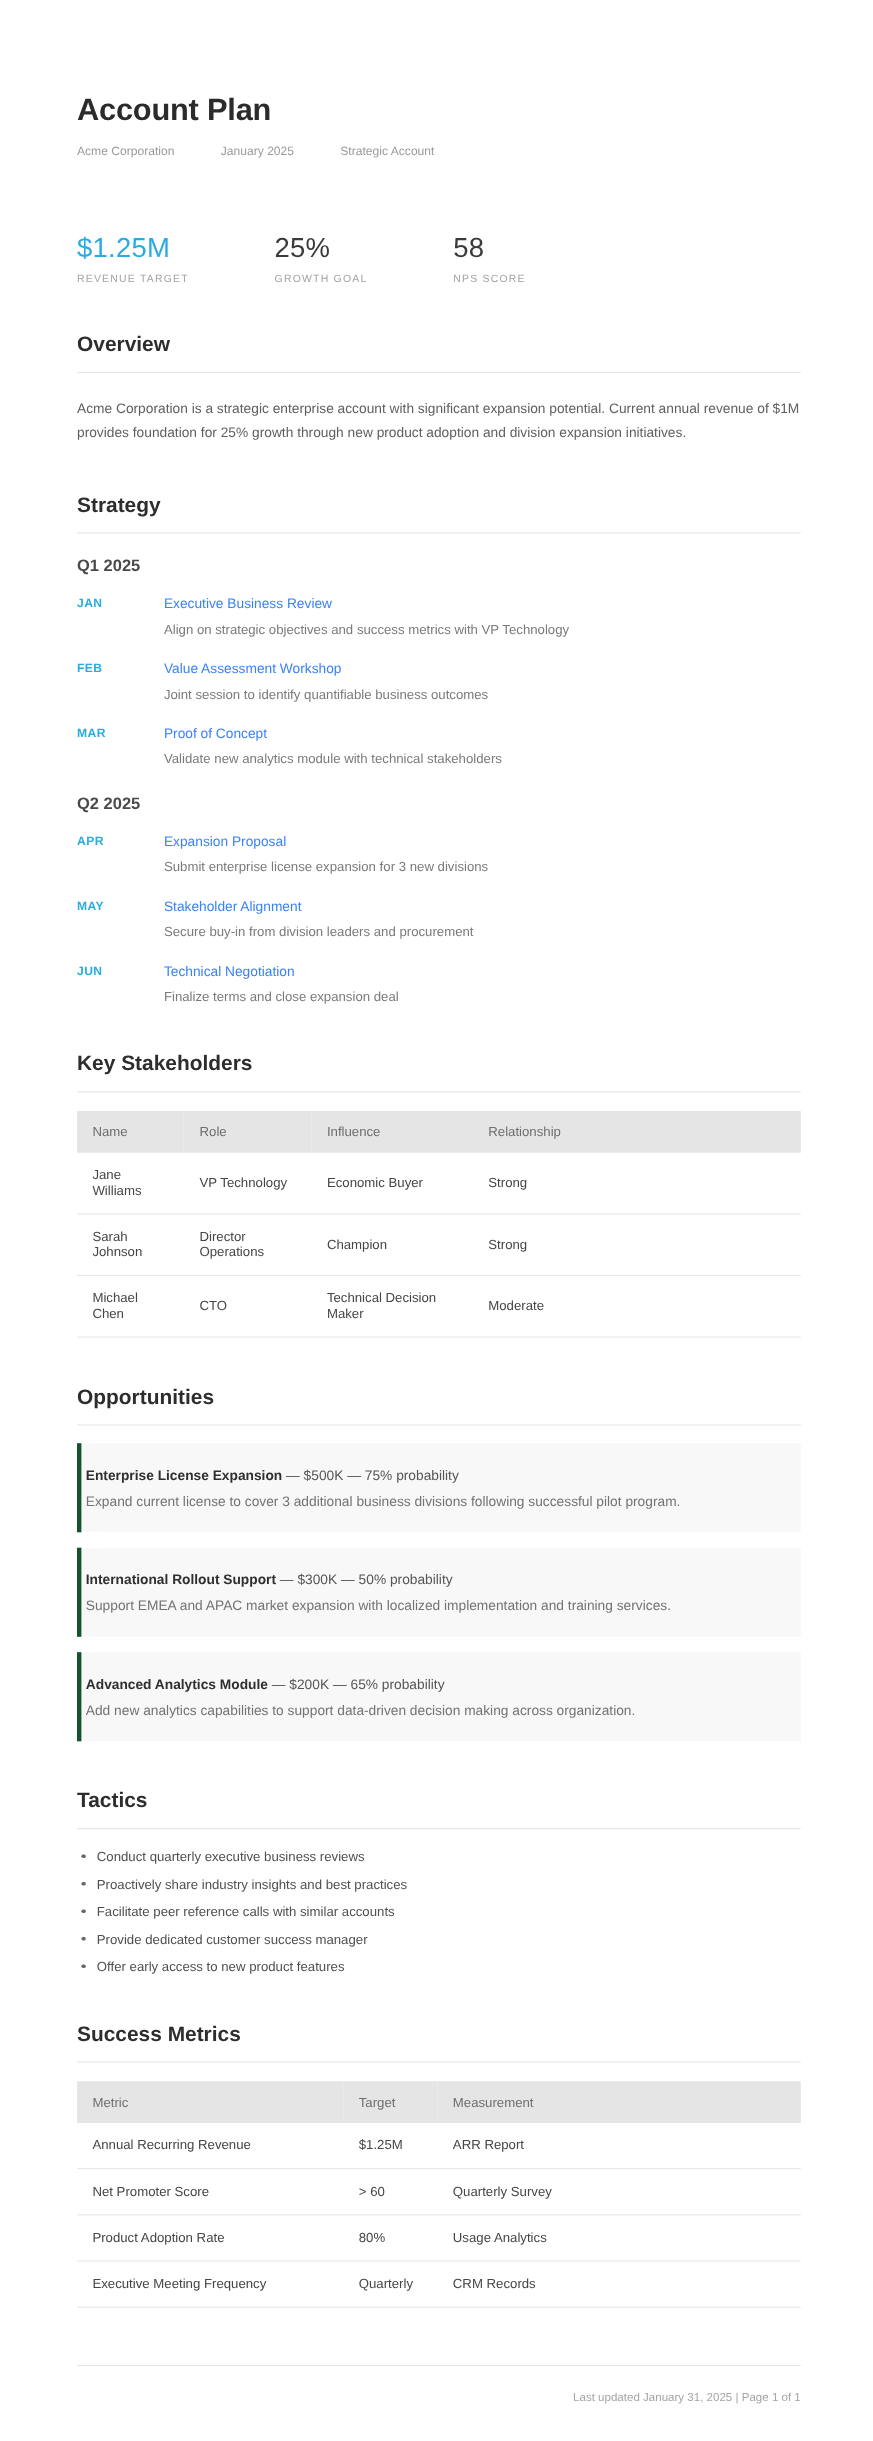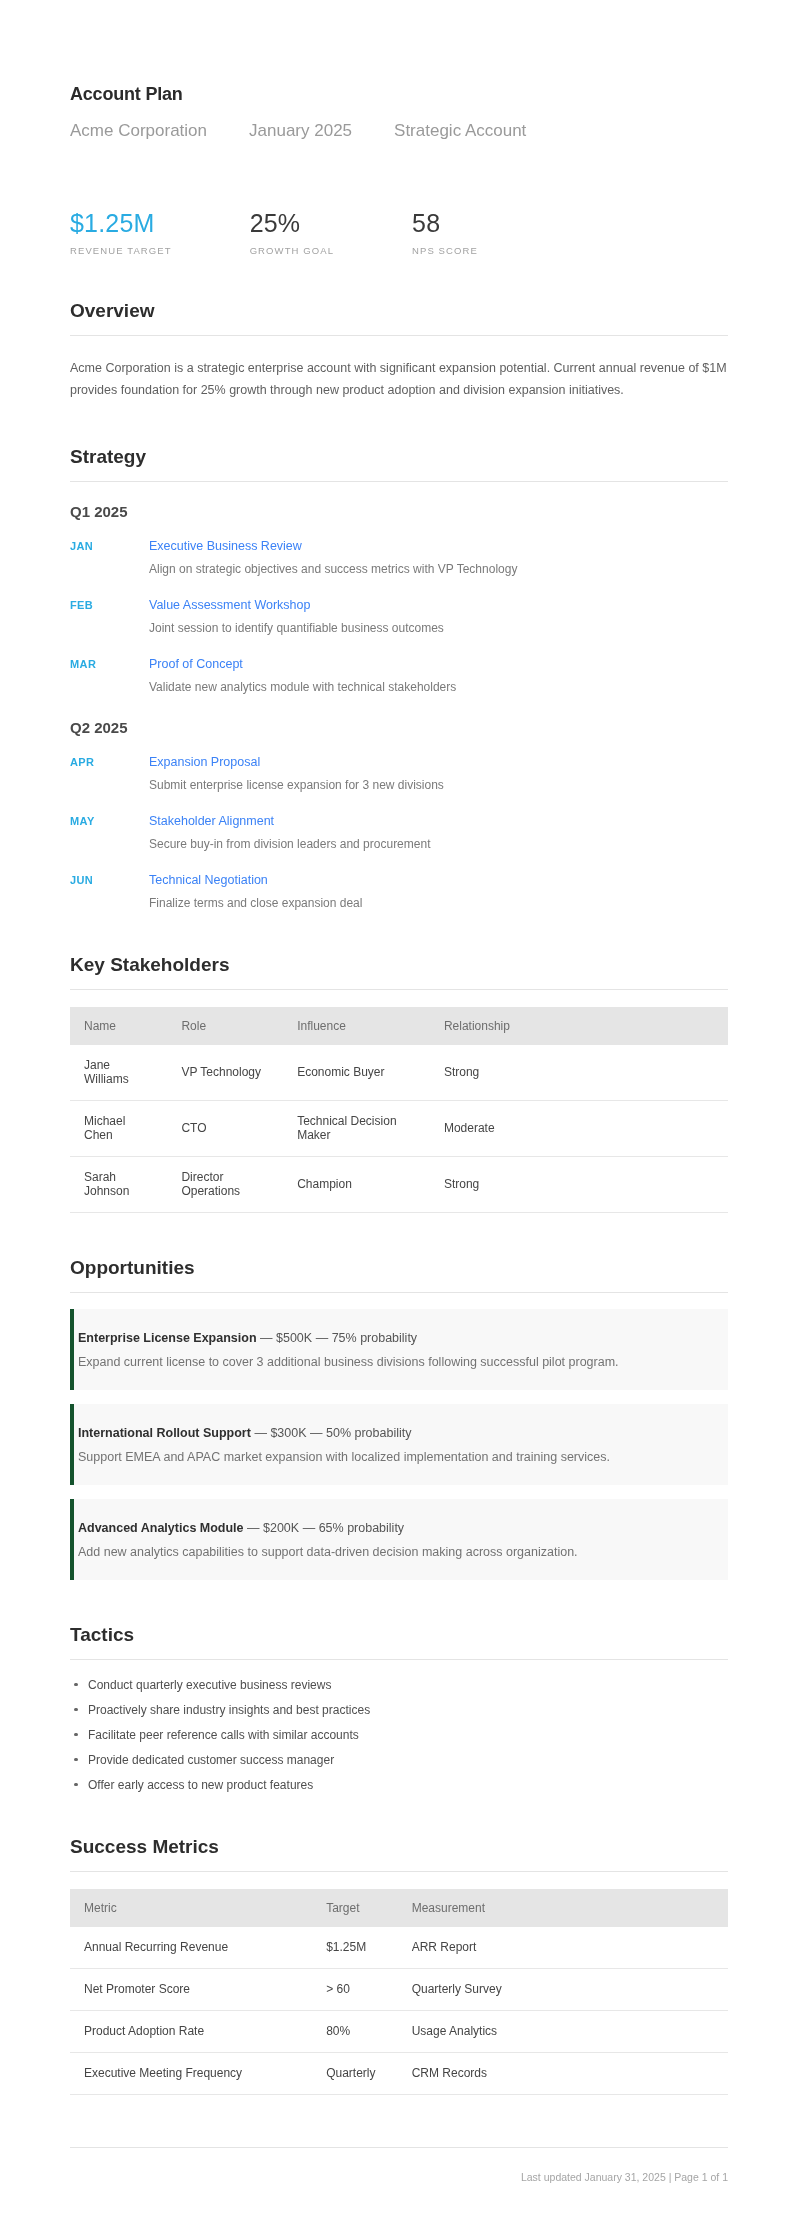--- a/index.html
+++ b/index.html
@@ -6,23 +6,23 @@
   html, body { background: #ffffff; }
   body {
     width: 794px;
     font-family: "Liberation Sans", "DejaVu Sans", sans-serif;
     color: #444;
     -webkit-font-smoothing: antialiased;
   }
   .page { padding: 84px 66px 46px 70px; width: 794px; }
 
   
-  h1.doc-title { font-size: 18px; font-weight: 700; color: #2b2b2b; letter-spacing: -0.2px; }
+  h1.doc-title { font-size: 28px; font-weight: 700; color: #2b2b2b; letter-spacing: -0.2px; }
   .meta-row { margin-top: 16px; display: flex; gap: 42px; }
-  .meta-row span { font-size: 17px; color: #9a9a9a; }
+  .meta-row span { font-size: 11px; color: #9a9a9a; }
 
   
   .stats-row { margin-top: 68px; display: flex; }
   .stat { margin-right: 78px; }
   .stat-value { font-size: 25px; font-weight: 300; color: #3a3a3a; letter-spacing: 0.2px; }
   .stat.accent .stat-value { color: #29abe2; }
   .stat-label { margin-top: 7px; font-size: 9.5px; color: #a2a2a2; letter-spacing: 1.1px; }
 
   
   .section { margin-top: 44px; }
@@ -192,30 +192,30 @@
         </tr>
       </thead>
       <tbody>
         <tr>
           <td>Jane Williams</td>
           <td>VP Technology</td>
           <td>Economic Buyer</td>
           <td>Strong</td>
         </tr>
         <tr>
+          <td>Sarah Johnson</td>
+          <td>Director Operations</td>
+          <td>Champion</td>
+          <td>Strong</td>
+        </tr>
+        <tr>
           <td>Michael Chen</td>
           <td>CTO</td>
           <td>Technical Decision Maker</td>
           <td>Moderate</td>
-        </tr>
-        <tr>
-          <td>Sarah Johnson</td>
-          <td>Director Operations</td>
-          <td>Champion</td>
-          <td>Strong</td>
         </tr>
       </tbody>
     </table>
   </div>
 
   <div class="section">
     <h2 class="section-heading">Opportunities</h2>
     <hr class="rule">
     <div class="opp-list">
       <div class="opp-card">

